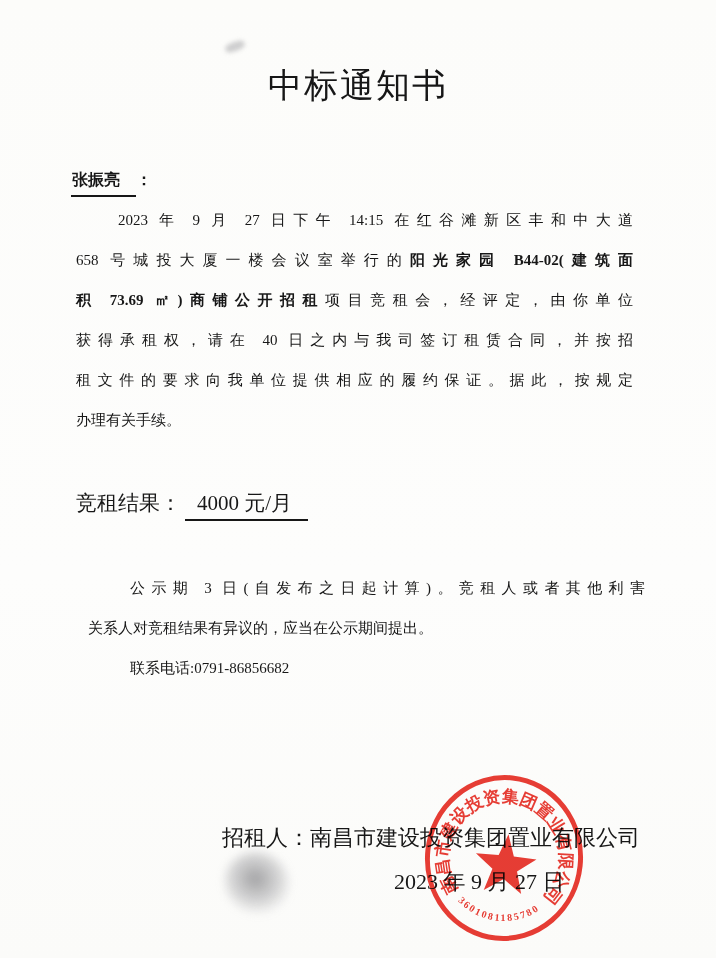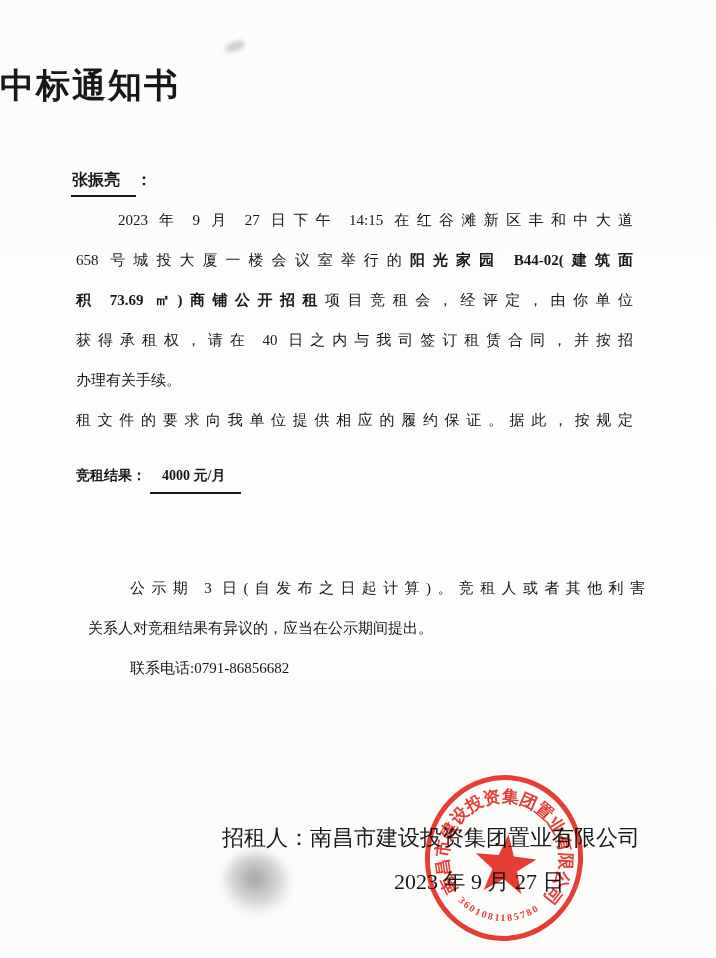--- a/index.html
+++ b/index.html
@@ -20,23 +20,23 @@
     position: absolute;
     left: 76px;
     top: 0;
     width: 557px;
   }
   .doc-title {
     position: absolute;
     left: 0;
     top: 64px;
     width: 100%;
-    text-align: left;
+    text-align: center;
     font-size: 34px;
-    font-weight: 700;
+    font-weight: 400;
     letter-spacing: 2px;
     line-height: 44px;
   }
   .recipient {
     position: absolute;
     left: -5px;
     top: 160px;
     font-size: 16px;
     font-weight: 700;
     line-height: 40px;
@@ -63,24 +63,24 @@
   }
   .indent { padding-left: 42px; }
   .em {
     font-weight: 700;
     text-decoration-thickness: 2px;
     text-underline-offset: 6px;
   }
   .result-line {
     position: absolute;
     left: 0;
-    top: 456px;
-    font-size: 14px;
+    top: 483px;
+    font-size: 21px;
     line-height: 40px;
-    font-weight: 700;
+    font-weight: 400;
   }
   .result-line .value {
     display: inline-block;
     border-bottom: 2px solid #171717;
     padding: 0 16px 1px 12px;
     line-height: 30px;
     margin-left: 4px;
   }
   .issuer-line {
     position: absolute;
@@ -148,22 +148,22 @@
 
   <div class="content">
 
     <div class="recipient"><span class="name">张振亮</span><span>：</span></div>
 
     <div class="para p1">
       <div class="line jline indent">2023 年 9 月 27 日下午 14:15 在红谷滩新区丰和中大道</div>
       <div class="line jline"><span>658 号城投大厦一楼会议室举行的</span><span class="em">阳光家园 B44-02(建筑面</span></div>
       <div class="line jline"><span class="em">积 73.69 ㎡)商铺公开招租</span><span>项目竞租会，经评定，由你单位</span></div>
       <div class="line jline">获得承租权，请在 40 日之内与我司签订租赁合同，并按招</div>
+      <div class="line jline">租文件的要求向我单位提供相应的履约保证。据此，按规定</div>
       <div class="line">办理有关手续。</div>
-      <div class="line jline">租文件的要求向我单位提供相应的履约保证。据此，按规定</div>
     </div>
 
     <div class="result-line"><span>竞租结果：</span><span class="value">4000 元/月</span></div>
 
     <div class="para p2">
       <div class="line jline indent">公示期 3 日(自发布之日起计算)。竞租人或者其他利害</div>
       <div class="line">关系人对竞租结果有异议的，应当在公示期间提出。</div>
       <div class="line indent">联系电话:0791-86856682</div>
     </div>
 

